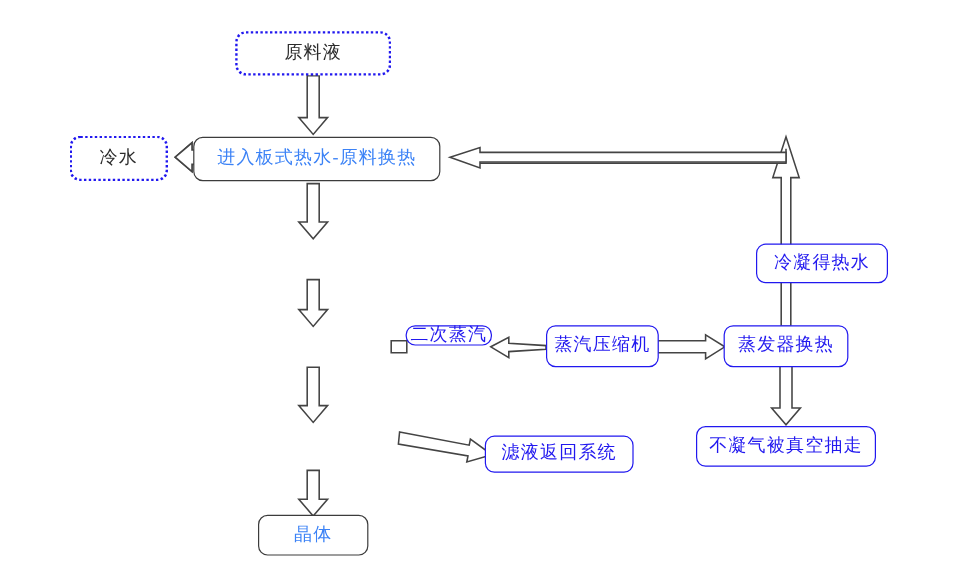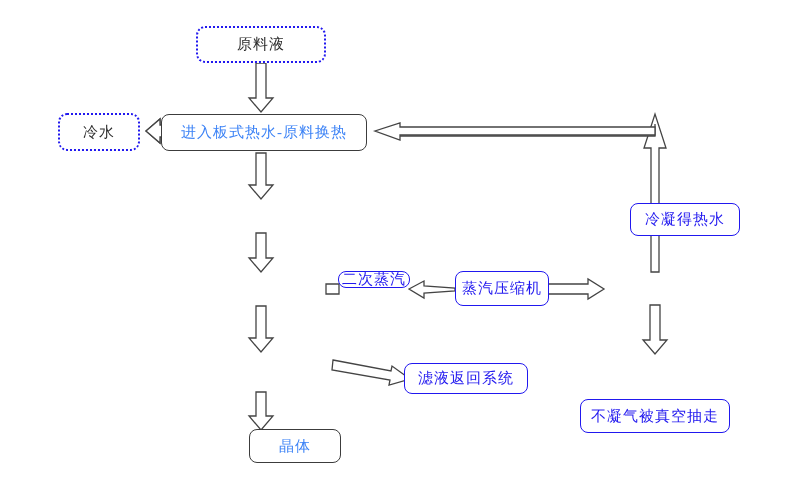--- a/index.html
+++ b/index.html
@@ -92,31 +92,34 @@
 
 
   <div class="node blu" style="left:338px;top:271px;width:72px;height:17px;">
     <span class="lbl">二次蒸汽</span>
   </div>
 
   <div class="node blu" style="left:455px;top:271px;width:94px;height:35px;">
     <span class="lbl">蒸汽压缩机</span>
   </div>
 
+  <div class="node blu" style="left:603px;top:271px;width:104px;height:35px;">
+    <span class="lbl">蒸发器换热</span>
+  </div>
 
   <div class="node blu" style="left:630px;top:203px;width:110px;height:33px;">
     <span class="lbl">冷凝得热水</span>
   </div>
 
-  <div class="node blu" style="left:580px;top:355px;width:150px;height:34px;margin-top:44px;">
+  <div class="node blu" style="left:580px;top:355px;width:150px;height:34px;">
     <span class="lbl">不凝气被真空抽走</span>
   </div>
 
 
   <div class="node blu" style="left:404px;top:363px;width:124px;height:31px;">
     <span class="lbl">滤液返回系统</span>
   </div>
 
-  <div class="node blk" style="left:215px;top:429px;width:92px;height:34px;margin-left:34px;">
+  <div class="node blk" style="left:215px;top:429px;width:92px;height:34px;">
     <span class="lbl">晶体</span>
   </div>
 
 </div>
 
 </body></html>

